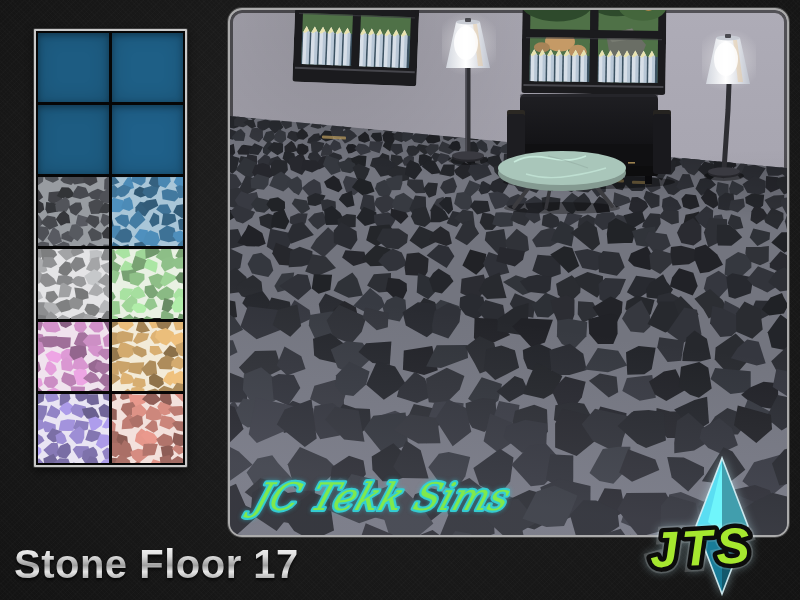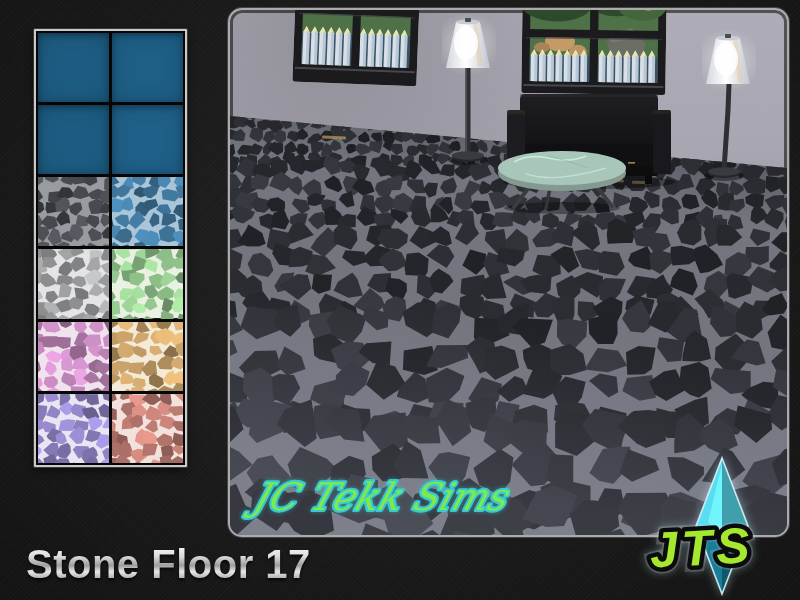--- a/index.html
+++ b/index.html
@@ -46,21 +46,21 @@
   .logo{position:absolute;left:638px;top:448px;z-index:7;filter:drop-shadow(0 0 5px rgba(200,245,255,.45));}
   .logo-text-halo{font:bold italic 50px "Liberation Sans",sans-serif;letter-spacing:4px;fill:none;stroke:#e8e8e8;stroke-width:12;opacity:.18;}
   .logo-text-stroke{font:bold italic 50px "Liberation Sans",sans-serif;letter-spacing:4px;fill:none;stroke:#0c0c0c;stroke-width:9;stroke-linejoin:round;}
   .logo-text-fill{font:bold italic 50px "Liberation Sans",sans-serif;letter-spacing:4px;}
 
   
   .title{position:absolute;left:14px;top:542px;font-weight:bold;font-size:40px;letter-spacing:.5px;
     font-family:"Liberation Sans",sans-serif;
     background:linear-gradient(180deg,#fdfdfd 4%,#dcdcdc 32%,#9e9e9e 52%,#e6e6e6 66%,#6f6f6f 100%);
     -webkit-background-clip:text;background-clip:text;color:transparent;
-    filter:drop-shadow(0 2px 1.5px rgba(0,0,0,.75));margin-left:12px;}
+    filter:drop-shadow(0 2px 1.5px rgba(0,0,0,.75));}
 </style>
 </head>
 <body>
 
 <div class="canvas">
 
   <div class="swatch-panel">
     <div class="swatch-grid" id="swatchGrid">
         <div class="swatch solid" style="background: rgb(29, 92, 130);"></div>
         <div class="swatch solid" style="background: rgb(30, 95, 134);"></div>

